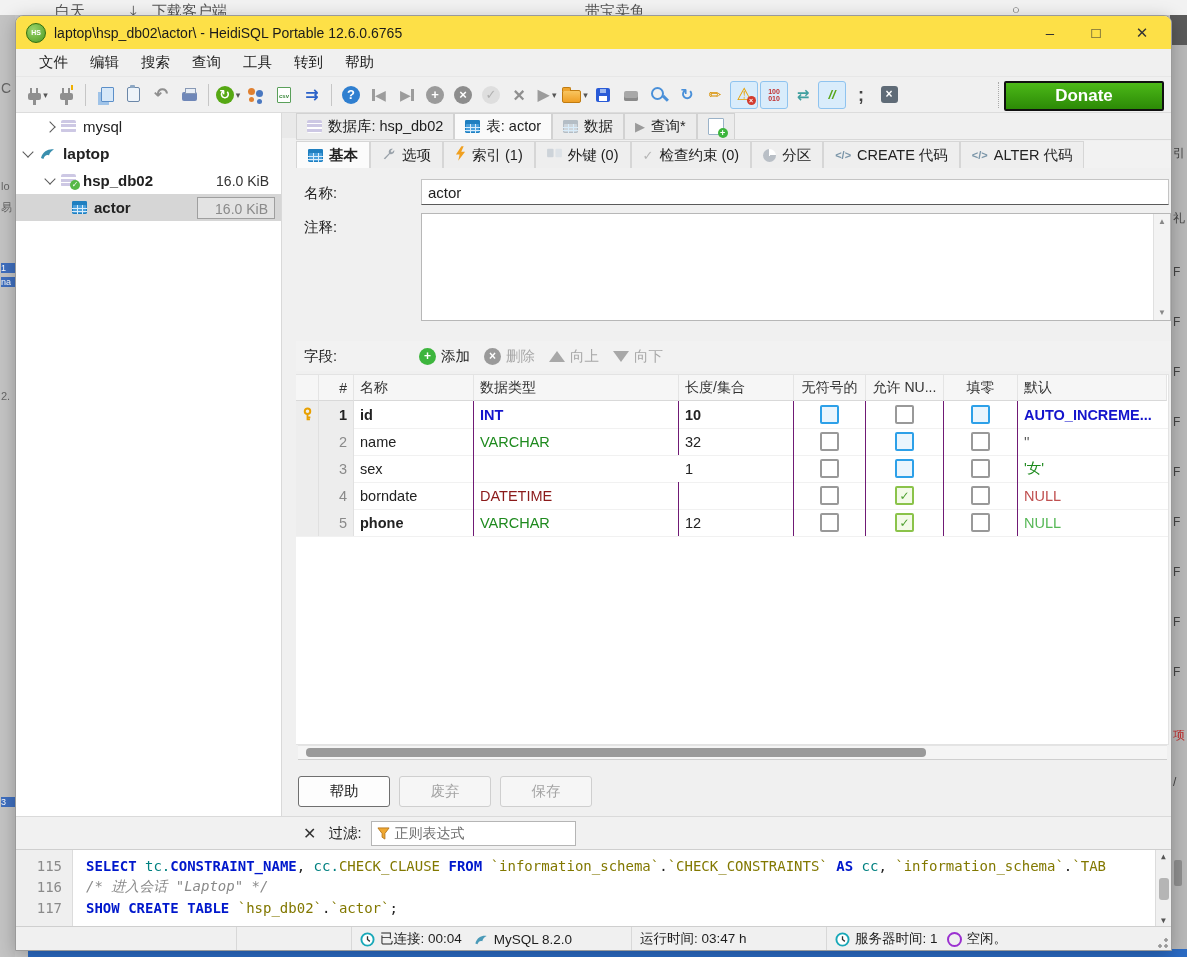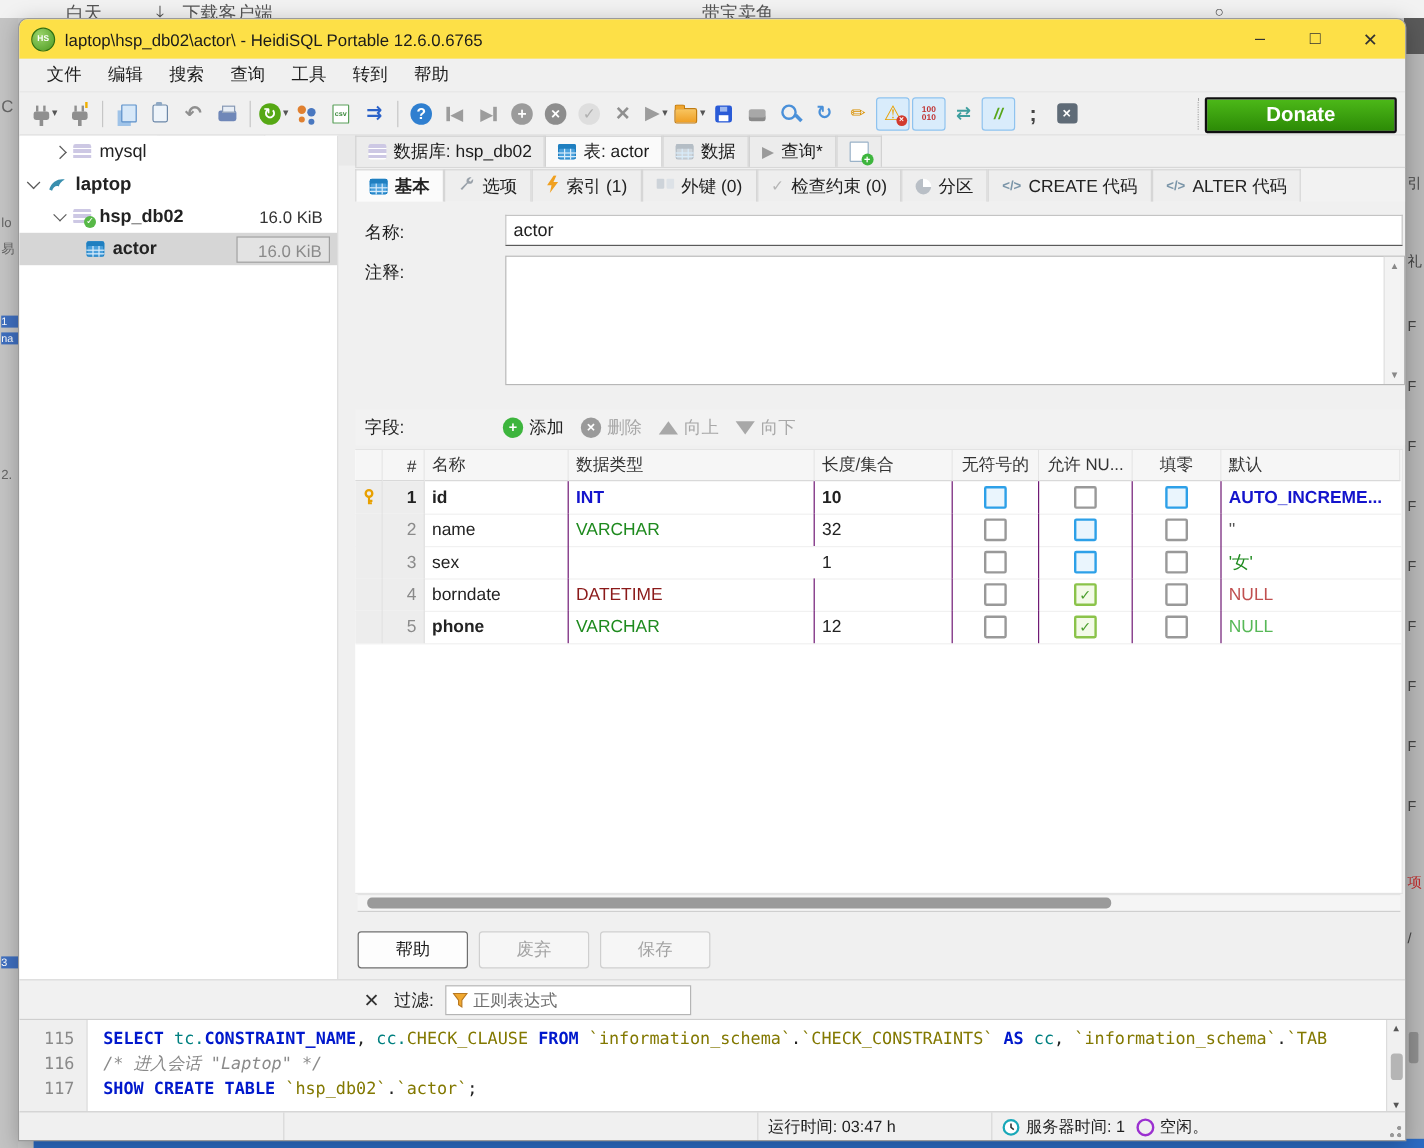--- a/index.html
+++ b/index.html
@@ -601,20 +601,31 @@
       </div>
       <div class="sqlline" style="top: 47px;">
         <span class="lnum">117</span>
         <span class="sqltext"><span class="kw">SHOW CREATE TABLE </span><span class="id">`hsp_db02`</span><span class="tx">.</span><span class="id">`actor`</span><span class="tx">;</span></span>
       </div>
     </div>
 
   <div id="statusbar" class="abs">
     <div class="ssec" style="left:0;width:220px;border-left:none"></div>
     <div class="ssec" style="left:220px;width:115px"></div>
+    <div class="ssec" style="left:335px;width:280px">
+      <svg class="clocksvg" width="15" height="15" viewBox="0 0 16 16">
+        <circle cx="8" cy="8" r="6.5" fill="#fff" stroke="#18a8b8" stroke-width="2"></circle>
+          <path d="M8 4.5 V8 L10.5 10" stroke="#333" stroke-width="1.4" fill="none"></path>
+      </svg>
+      <span>已连接: 00:04</span>
+      <svg class="dolphsvg" width="16" height="13" viewBox="0 0 17 15" style="margin-left:6px">
+        <path d="M2 12 C4 5, 10 2.5, 15 3.5 C12 5, 10.5 7, 10 9.5 C8 8.4, 5.4 9.6, 4.4 13 Z" fill="#4a9ab8"></path>
+      </svg>
+      <span>MySQL 8.2.0</span>
+    </div>
     <div class="ssec" style="left:615px;width:195px">
       <span>运行时间: 03:47 h</span>
     </div>
     <div class="ssec" style="left:810px;right:0">
       <svg class="clocksvg" width="15" height="15" viewBox="0 0 16 16">
         <circle cx="8" cy="8" r="6.5" fill="#fff" stroke="#18a8b8" stroke-width="2"></circle>
           <path d="M8 4.5 V8 L10.5 10" stroke="#333" stroke-width="1.4" fill="none"></path>
       </svg>
       <span>服务器时间: 1</span>
       <span class="idlering" style="margin-left:4px"></span>

